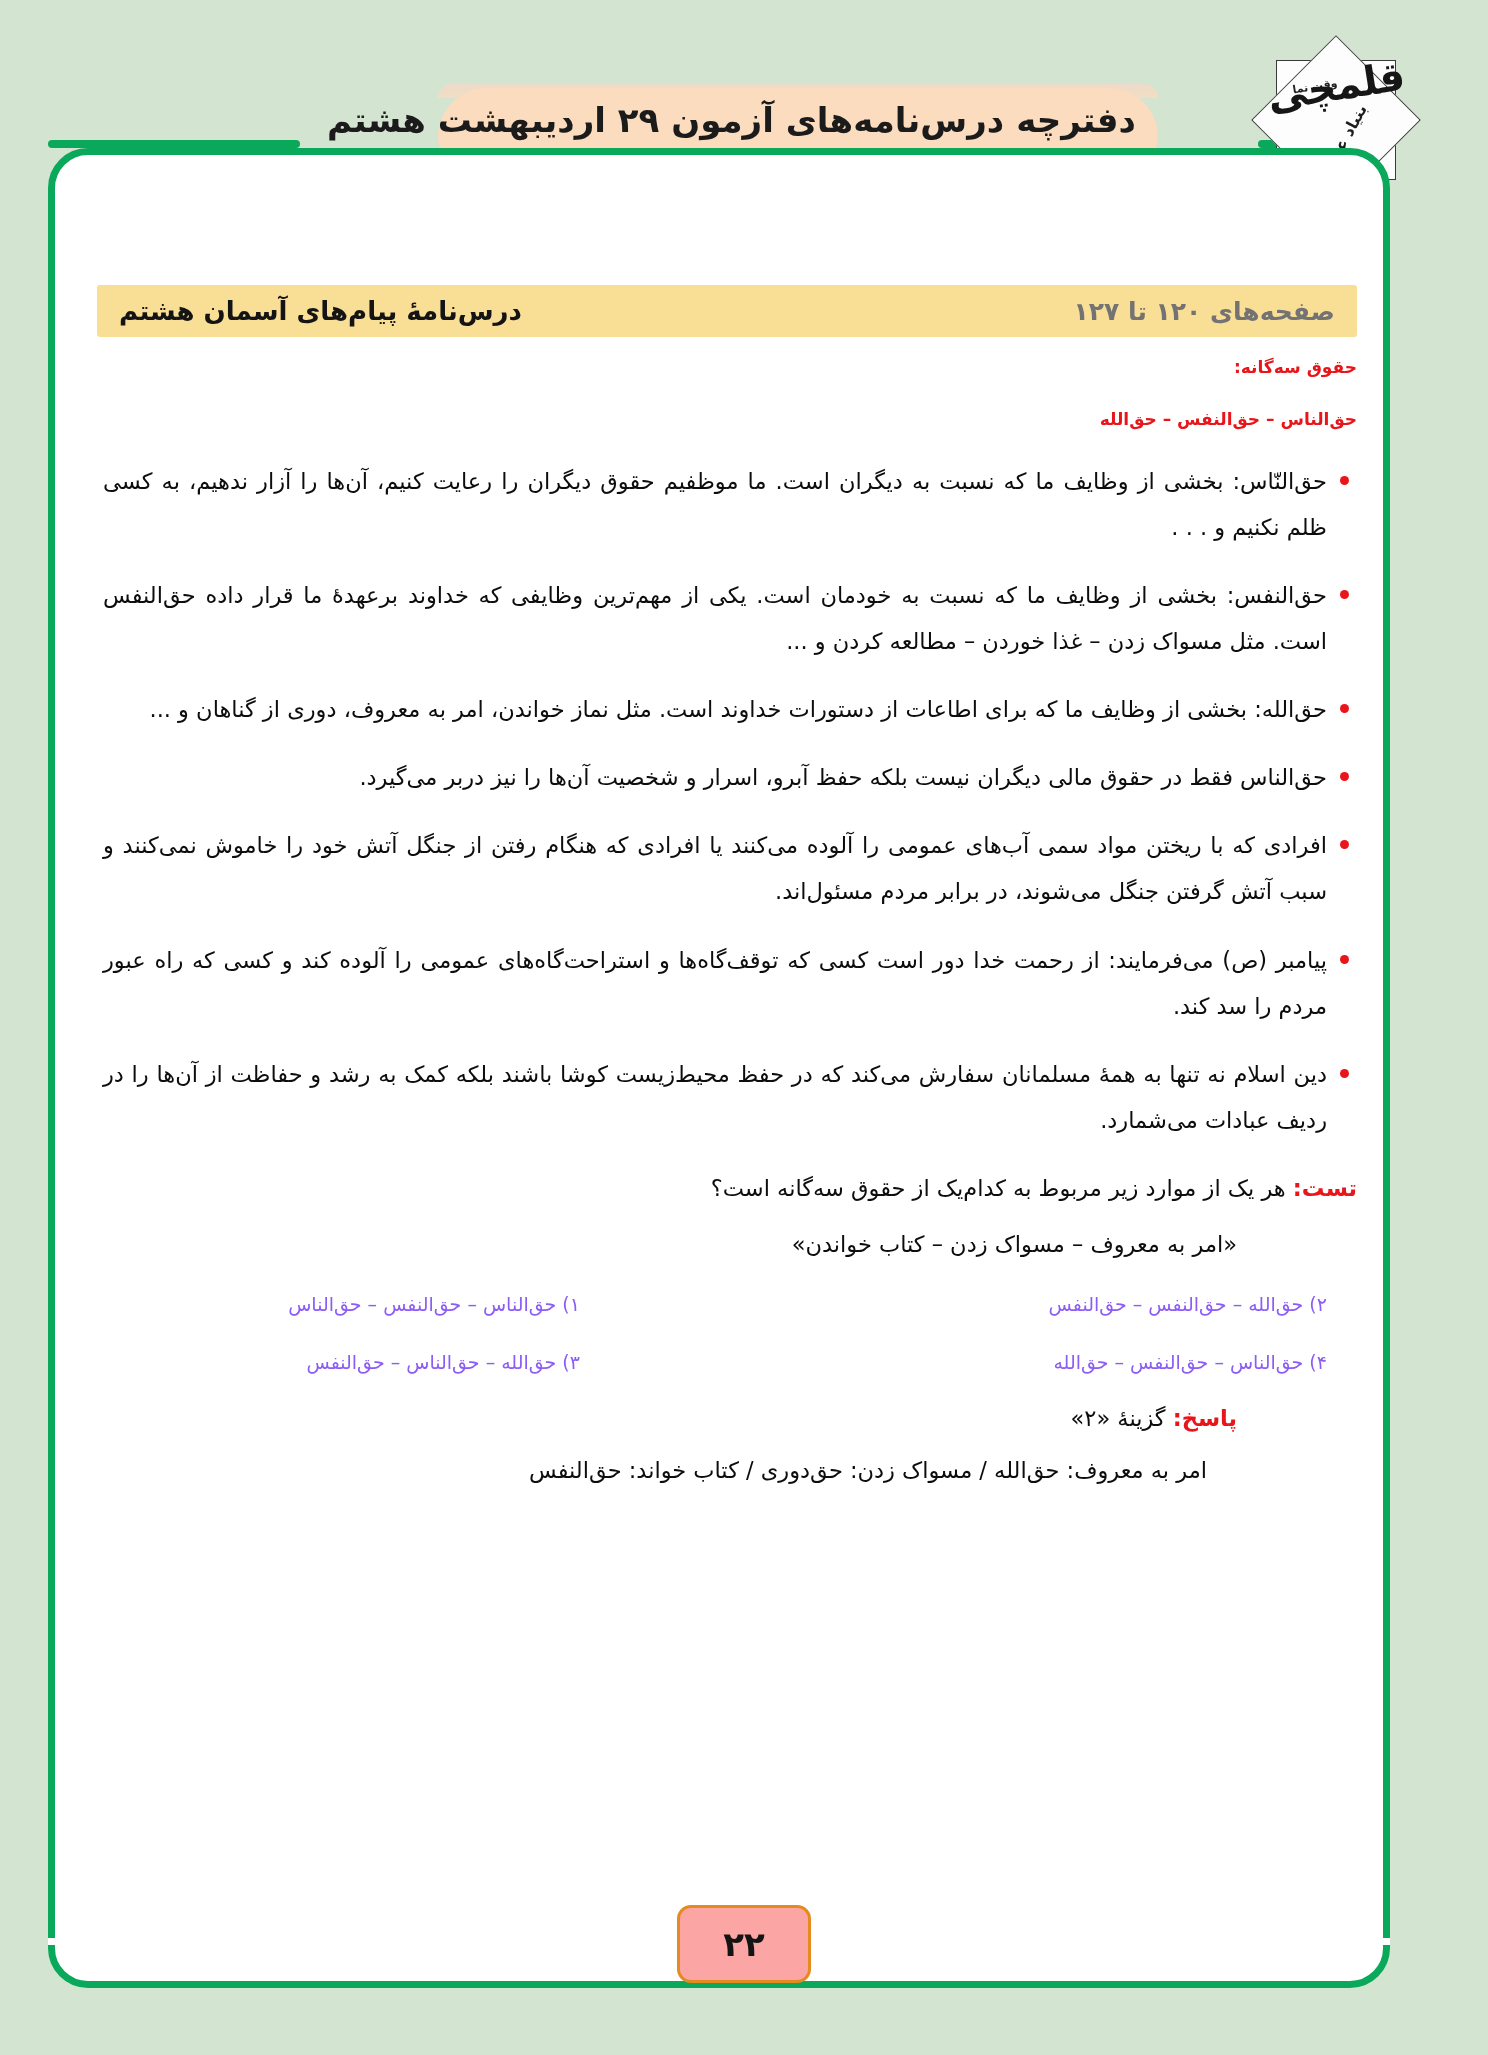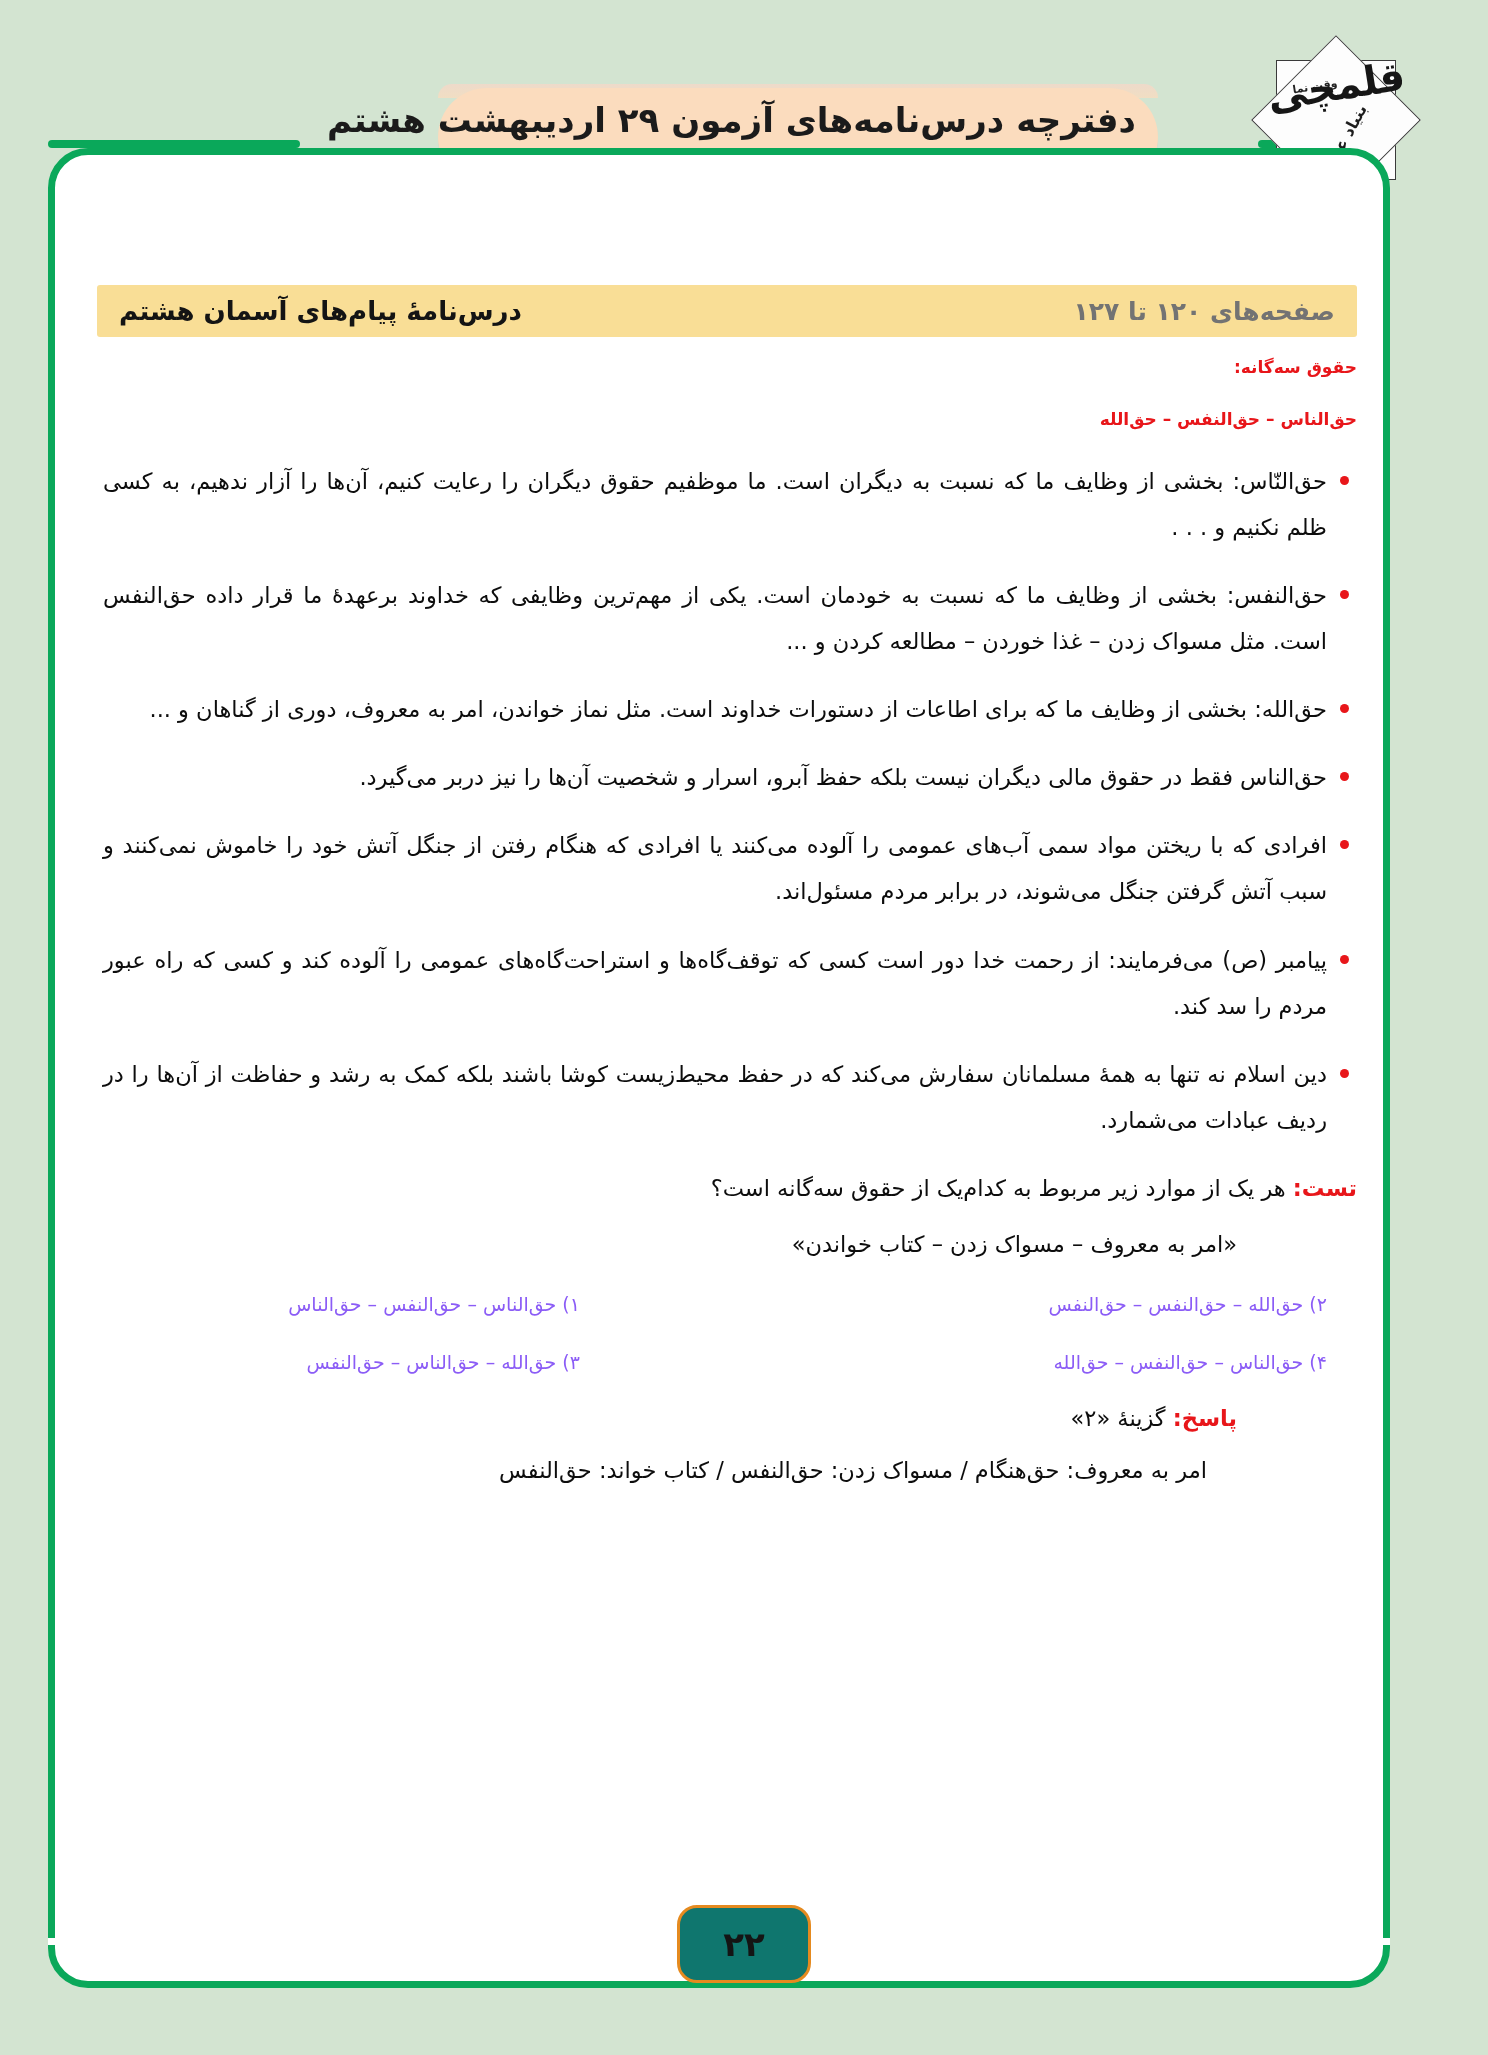--- a/index.html
+++ b/index.html
@@ -222,23 +222,23 @@
     font-size:22.5px; color:#0d0d0d; margin:0;
     padding-right:150px;
   }
 
   
   .page-badge{
     position:absolute;
     left:50%; transform:translateX(-50%);
     top:1905px;
     width:128px; height:72px;
-    background:#0f766e;
+    background:#fca5a5;
     border:3px solid #e58a1f;
-    border-radius:20px;
+    border-radius:14px;
     display:flex; align-items:center; justify-content:center;
     font-size:34px; font-weight:bold; color:#141414;
     z-index:5;
   }
   .footer-strip{
     position:absolute;
     left:48px; top:1938px;
     width:1342px; height:7px;
     background:#ffffff;
   }
@@ -320,18 +320,18 @@
         </td>
       </tr>
     </tbody>
       </table>
 
     <p class="answer">
       <span class="lbl">پاسخ:</span>
       <span>گزینۀ «۲»</span>
     </p>
 
-    <p class="explain">امر به معروف: حق‌هنگام  / مسواک زدن: حق‌النفس / کتاب خواند: حق‌النفس</p>
+    <p class="explain">امر به معروف: حق‌الله  / مسواک زدن: حق‌دوری / کتاب خواند: حق‌النفس</p>
   </div>
 </div>
 
 <div class="footer-strip"></div>
 <div class="page-badge">۲۲</div>
 
 </body></html>

